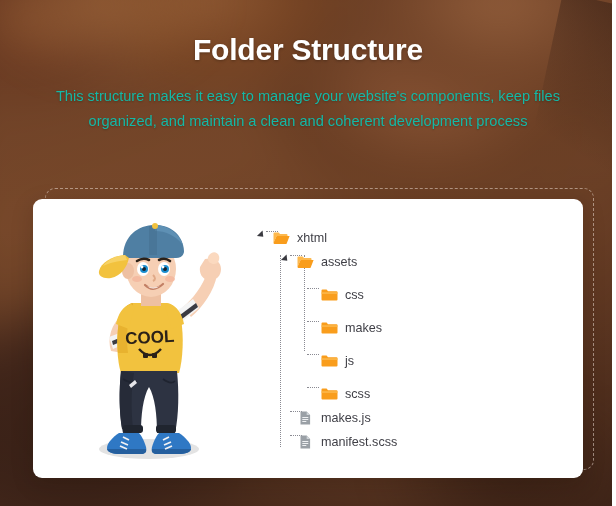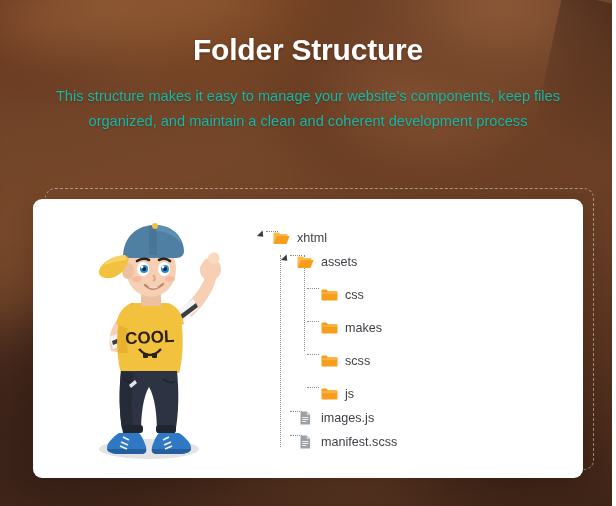--- a/index.html
+++ b/index.html
@@ -327,47 +327,47 @@
       </div>
 
       <div class="row lvl2">
         <span class="elbow"></span>
         <span class="ic">
           <svg viewBox="0 0 17 14">
               <path d="M0.5 2.6a1 1 0 0 1 1-1h4.1l1.4 1.7h8.5a1 1 0 0 1 1 1v7.1a1 1 0 0 1-1 1H1.5a1 1 0 0 1-1-1z" fill="#f99d1c"></path>
               <rect x="0.5" y="4.3" width="16" height="1.5" fill="#fdb94e"></rect>
             </svg>
         </span>
-        <span class="lbl">scss</span>
+        <span class="lbl">js</span>
       </div>
 
       <div class="row lvl2">
         <span class="elbow"></span>
         <span class="ic">
           <svg viewBox="0 0 17 14">
               <path d="M0.5 2.6a1 1 0 0 1 1-1h4.1l1.4 1.7h8.5a1 1 0 0 1 1 1v7.1a1 1 0 0 1-1 1H1.5a1 1 0 0 1-1-1z" fill="#f99d1c"></path>
               <rect x="0.5" y="4.3" width="16" height="1.5" fill="#fdb94e"></rect>
             </svg>
         </span>
-        <span class="lbl">js</span>
+        <span class="lbl">scss</span>
       </div>
 
 
       <div class="row lvl1">
         <span class="elbow"></span>
         <span class="ic">
           <svg viewBox="0 0 17 14">
               <path d="M3.5 0.6h6.2l3.4 3.3v9.5H3.5z" fill="#9aa0a6"></path>
               <path d="M9.7 0.6l3.4 3.3H9.7z" fill="#cfd4d8"></path>
               <rect x="5.3" y="6.0" width="6" height="1" fill="#eef0f2"></rect>
               <rect x="5.3" y="8.0" width="6" height="1" fill="#eef0f2"></rect>
               <rect x="5.3" y="10.0" width="4" height="1" fill="#eef0f2"></rect>
             </svg>
         </span>
-        <span class="lbl">images.js</span>
+        <span class="lbl">makes.js</span>
       </div>
 
       <div class="row lvl1">
         <span class="elbow"></span>
         <span class="ic">
           <svg viewBox="0 0 17 14">
               <path d="M3.5 0.6h6.2l3.4 3.3v9.5H3.5z" fill="#9aa0a6"></path>
               <path d="M9.7 0.6l3.4 3.3H9.7z" fill="#cfd4d8"></path>
               <rect x="5.3" y="6.0" width="6" height="1" fill="#eef0f2"></rect>
               <rect x="5.3" y="8.0" width="6" height="1" fill="#eef0f2"></rect>

